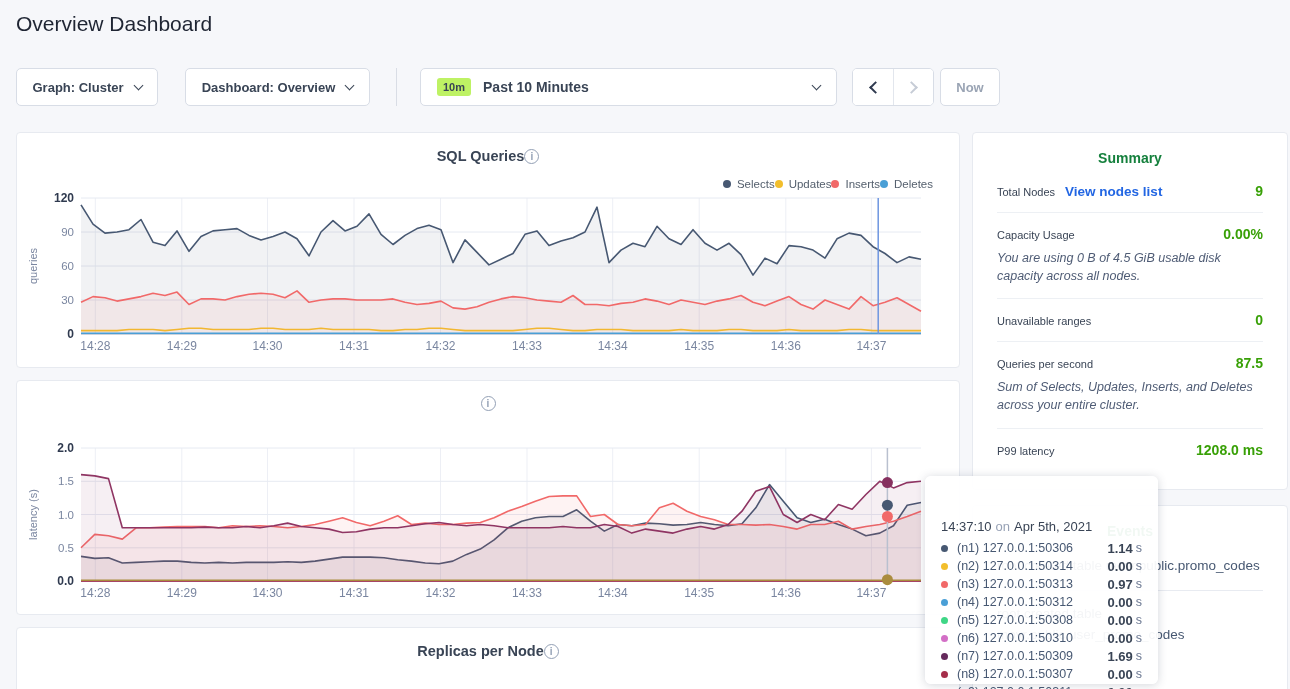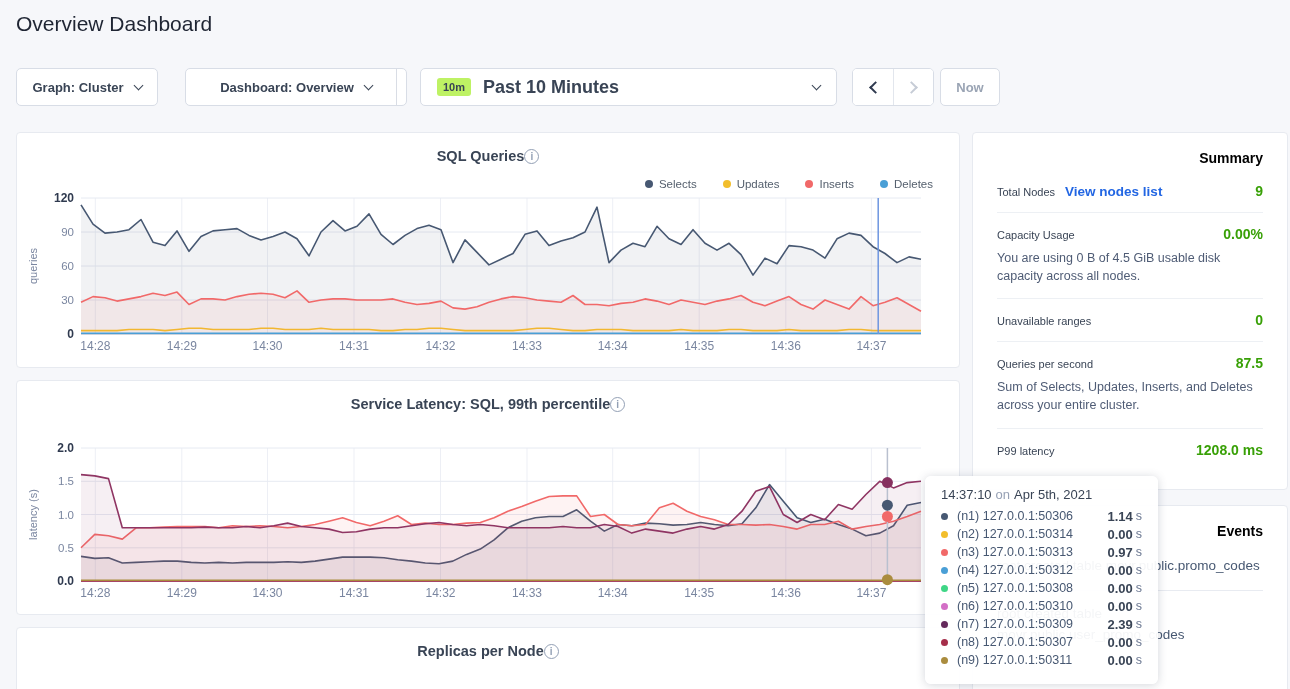--- a/index.html
+++ b/index.html
@@ -13,76 +13,76 @@
   .toolbar { position:absolute; left:0; top:68px; height:38px; width:100%; }
   .tbtn {
     position:absolute; top:0; height:38px; background:#fff; border:1px solid #d8dde6;
     border-radius:5px; display:flex; align-items:center; justify-content:center;
     font-family:inherit; font-size:13px; font-weight:bold; color:#394455; cursor:pointer; padding:0 14px;
   }
   .chev { width:7px; height:7px; border-right:1.6px solid #394455; border-bottom:1.6px solid #394455;
     transform:rotate(45deg); display:inline-block; margin-left:11px; margin-top:-4px; }
   .tdiv { position:absolute; left:396px; top:0; width:1px; height:38px; background:#d9dde5; }
   .time-badge { background:#bef264; border-radius:3px; padding:3px 6px; font-size:11px; font-weight:bold; color:#394455; margin-right:12px; }
-  .time-label { font-size:18px; }
+  .time-label { font-size:14px; }
   .arrow-group { position:absolute; left:852px; top:0; display:flex; border:1px solid #d8dde6; border-radius:5px; background:#fff; overflow:hidden; height:38px; }
   .arrow-btn { width:40px; height:36px; background:#fff; border:none; display:flex; align-items:center; justify-content:center; cursor:pointer; }
   .arrow-btn + .arrow-btn { border-left:1px solid #e2e6ed; }
   .arr { width:9px; height:9px; display:inline-block; }
   .arr-left  { border-left:2.2px solid #2f3a4f; border-bottom:2.2px solid #2f3a4f; transform:rotate(45deg); margin-left:4px; }
   .arr-right { border-left:2.2px solid #c6ccd6; border-bottom:2.2px solid #c6ccd6; transform:rotate(-135deg); margin-right:4px; }
   .now-btn { left:940px; width:60px; color:#9aa4b4; cursor:default; }
   
   .card { position:absolute; background:#fff; border:1px solid #e7eaf0; border-radius:4px; }
   .chart-card { left:16px; width:944px; }
   .chart-title { position:absolute; top:15px; left:0; right:0; display:flex; align-items:center; justify-content:center; 
     font-size:14.5px; font-weight:bold; color:#394455; }
   .info { width:15px; height:15px; border:1.2px solid #93a0b5; border-radius:50%; color:#93a0b5; font-size:10px; font-weight:bold;
     display:inline-flex; align-items:center; justify-content:center; }
-  .legend { position:absolute; top:45px; right:26px; display:flex; gap:26px; font-size:11.5px; color:#55606e; align-items:center; }
+  .legend { position:absolute; top:45px; right:26px; display:flex; font-size:11.5px; color:#55606e; align-items:center; }
   .legend-item { display:flex; align-items:center; gap:6px; }
   .dot { width:8px; height:8px; border-radius:50%; display:inline-block; background:#999; }
   .chart-svg { position:absolute; left:0; top:0; }
   text.xt { font-family:"Liberation Sans",sans-serif; font-size:12px; fill:#7a86a0; }
   text.yt { font-family:"Liberation Sans",sans-serif; font-size:11.5px; fill:#7a86a0; }
   text.yb { font-family:"Liberation Sans",sans-serif; font-size:12px; font-weight:bold; fill:#2f3a4f; }
   text.yl { font-family:"Liberation Sans",sans-serif; font-size:11px; fill:#7a86a0; }
   
   .side-card { left:972px; width:316px; padding:0 24px; }
-  .side-heading { text-align:right; font-size:14px; font-weight:bold; color:#000000; margin:17px 0 4px 0; }
+  .side-heading { text-align:center; font-size:14px; font-weight:bold; color:#15803d; margin:17px 0 4px 0; }
   .srow { padding:13px 0; }
   .srow + .srow { border-top:1px solid #edf0f4; }
   .srow-head { display:flex; align-items:baseline; }
   .slabel { font-size:11px; font-weight:normal; color:#394455; }
   .slink { font-size:13.5px; font-weight:bold; color:#2266e3; margin-left:10px; cursor:pointer; }
   .sval { margin-left:auto; font-size:14px; font-weight:bold; color:#38a006; }
-  .sdesc { font-size:12.5px; color:#4f5c75; line-height:1.45; margin-top:7px; }
+  .sdesc { font-size:12.5px; color:#4f5c75; line-height:1.45; margin-top:7px;font-style:italic; }
   .event-item { padding:13px 0; font-size:13.5px; color:#475872; line-height:1.55; }
   .event-item + .event-item { border-top:1px solid #e8ebf1; }
   
   .tooltip { position:absolute; left:925px; top:476px; width:233px; height:208px; z-index:10;
     background:rgba(255,255,255,0.94); border-radius:6px; box-shadow:0 1px 10px rgba(60,70,90,0.22); padding:11px 16px; }
-  .tt-head { font-size:13px; color:#394455; margin-bottom:5px; }
+  .tt-head { font-size:13px; color:#394455; margin-bottom:5px;margin-top:32px; }
   .tt-on { color:#97a1b5; margin:0 4px; }
   .tt-row { display:flex; align-items:center; height:18px; font-size:12.5px; color:#475872; }
   .tt-row .dot { width:7px; height:7px; margin-right:9px; flex:none; }
   .tt-val { margin-left:auto; font-weight:bold; color:#394455; font-size:13px; }
   .tt-unit { color:#6b7892; margin-left:3px; font-size:12.5px; }
 </style>
 </head>
 <body>
 
 <h1 class="page-title">Overview Dashboard</h1>
 
 <div class="toolbar">
   <button class="tbtn" style="left:16px; width:142px;">
     <span>Graph: Cluster</span>
     <span class="chev"></span>
   </button>
-  <button class="tbtn" style="left:185px; width:222px;">
+  <button class="tbtn" style="left:185px; width:185px;">
     <span>Dashboard: Overview</span>
     <span class="chev"></span>
   </button>
   <div class="tdiv"></div>
   <button class="tbtn" style="left:420px; width:417px; justify-content:flex-start; padding:0 16px;">
     <span class="time-badge">10m</span>
     <span class="time-label">Past 10 Minutes</span>
     <span class="chev" style="margin-left:auto;"></span>
   </button>
   <div class="arrow-group">
@@ -156,21 +156,20 @@
       <polyline points="64.0,197.6 76.0,197.6 88.0,197.6 100.0,197.6 112.0,196.5 124.0,196.5 136.0,196.5 148.0,197.6 160.0,196.5 172.0,195.3 184.0,195.3 196.0,196.5 208.0,196.5 220.0,196.5 232.0,196.5 244.0,195.3 256.0,195.3 268.0,196.5 280.0,196.5 292.0,196.5 304.0,195.3 316.0,196.5 328.0,196.5 340.0,196.5 352.0,196.5 364.0,197.6 376.0,197.6 388.0,196.5 400.0,196.5 412.0,195.3 424.0,195.3 436.0,196.5 448.0,197.6 460.0,197.6 472.0,197.6 484.0,197.6 496.0,197.6 508.0,196.5 520.0,195.3 532.0,195.3 544.0,196.5 556.0,197.6 568.0,197.6 580.0,196.5 592.0,196.5 604.0,196.5 616.0,197.6 628.0,197.6 640.0,197.6 652.0,197.6 664.0,196.5 676.0,197.6 688.0,197.6 700.0,197.6 712.0,196.5 724.0,196.5 736.0,197.6 748.0,197.6 760.0,197.6 772.0,196.5 784.0,197.6 796.0,197.6 808.0,197.6 820.0,197.6 832.0,196.5 844.0,196.5 856.0,197.6 868.0,197.6 880.0,197.6 892.0,197.6 904.0,197.6" fill="none" stroke="#f2be2c" stroke-width="1.6" stroke-linejoin="round"></polyline>
       <polygon points="64.0,201 64.0,169.3 76.0,163.6 88.0,164.7 100.0,168.1 112.0,165.9 124.0,163.6 136.0,160.2 148.0,162.5 160.0,159.1 172.0,171.5 184.0,165.9 196.0,165.9 208.0,167.0 220.0,163.6 232.0,161.3 244.0,160.2 256.0,161.3 268.0,164.7 280.0,157.9 292.0,169.3 304.0,167.0 316.0,165.9 328.0,165.9 340.0,167.0 352.0,167.0 364.0,167.0 376.0,165.9 388.0,169.3 400.0,171.5 412.0,170.4 424.0,168.1 436.0,174.9 448.0,176.1 460.0,173.8 472.0,169.3 484.0,165.9 496.0,163.6 508.0,164.7 520.0,167.0 532.0,168.1 544.0,169.3 556.0,162.5 568.0,171.5 580.0,171.5 592.0,172.7 604.0,170.4 616.0,169.3 628.0,165.9 640.0,168.1 652.0,171.5 664.0,167.0 676.0,169.3 688.0,171.5 700.0,168.1 712.0,165.9 724.0,162.5 736.0,169.3 748.0,172.7 760.0,168.1 772.0,163.6 784.0,171.5 796.0,176.1 808.0,167.0 820.0,171.5 832.0,176.1 844.0,163.6 856.0,172.7 868.0,169.3 880.0,164.7 892.0,171.5 904.0,178.3 904.0,201" fill="#f16969" fill-opacity="0.08"></polygon>
       <polyline points="64.0,169.3 76.0,163.6 88.0,164.7 100.0,168.1 112.0,165.9 124.0,163.6 136.0,160.2 148.0,162.5 160.0,159.1 172.0,171.5 184.0,165.9 196.0,165.9 208.0,167.0 220.0,163.6 232.0,161.3 244.0,160.2 256.0,161.3 268.0,164.7 280.0,157.9 292.0,169.3 304.0,167.0 316.0,165.9 328.0,165.9 340.0,167.0 352.0,167.0 364.0,167.0 376.0,165.9 388.0,169.3 400.0,171.5 412.0,170.4 424.0,168.1 436.0,174.9 448.0,176.1 460.0,173.8 472.0,169.3 484.0,165.9 496.0,163.6 508.0,164.7 520.0,167.0 532.0,168.1 544.0,169.3 556.0,162.5 568.0,171.5 580.0,171.5 592.0,172.7 604.0,170.4 616.0,169.3 628.0,165.9 640.0,168.1 652.0,171.5 664.0,167.0 676.0,169.3 688.0,171.5 700.0,168.1 712.0,165.9 724.0,162.5 736.0,169.3 748.0,172.7 760.0,168.1 772.0,163.6 784.0,171.5 796.0,176.1 808.0,167.0 820.0,171.5 832.0,176.1 844.0,163.6 856.0,172.7 868.0,169.3 880.0,164.7 892.0,171.5 904.0,178.3" fill="none" stroke="#f16969" stroke-width="1.6" stroke-linejoin="round"></polyline>
       <polyline points="64.0,200.3 904.0,200.3" fill="none" stroke="#4a9fd6" stroke-width="1.6" stroke-linejoin="round"></polyline>
       <line x1="861.2" y1="65" x2="861.2" y2="201" stroke="#6d95e0" stroke-width="1.5"></line>
     </svg>
 </div>
 
 <div class="card chart-card" style="top:380px; height:235px;">
   <div class="chart-title">
-    <span>Service Latency: SQL, 99th percentile</span>
     <span class="info">i</span>
   </div>
   <svg class="chart-svg" width="942" height="233">
       <line x1="78.3" y1="67" x2="78.3" y2="200" stroke="#edeff5"></line>
       <text class="xt" x="78.3" y="216" text-anchor="middle">14:28</text>
       <line x1="164.8" y1="67" x2="164.8" y2="200" stroke="#edeff5"></line>
       <text class="xt" x="164.8" y="216" text-anchor="middle">14:29</text>
       <line x1="250.5" y1="67" x2="250.5" y2="200" stroke="#edeff5"></line>
       <text class="xt" x="250.5" y="216" text-anchor="middle">14:30</text>
       <line x1="337.0" y1="67" x2="337.0" y2="200" stroke="#edeff5"></line>
@@ -304,21 +303,21 @@
   </div>
   <div class="tt-row">
     <span class="dot" style="background: rgb(211, 111, 198);"></span>
     <span>(n6) 127.0.0.1:50310</span>
     <span class="tt-val">0.00</span>
     <span class="tt-unit">s</span>
   </div>
   <div class="tt-row">
     <span class="dot" style="background: rgb(101, 42, 92);"></span>
     <span>(n7) 127.0.0.1:50309</span>
-    <span class="tt-val">2.39</span>
+    <span class="tt-val">1.69</span>
     <span class="tt-unit">s</span>
   </div>
   <div class="tt-row">
     <span class="dot" style="background: rgb(165, 46, 74);"></span>
     <span>(n8) 127.0.0.1:50307</span>
     <span class="tt-val">0.00</span>
     <span class="tt-unit">s</span>
   </div>
   <div class="tt-row">
     <span class="dot" style="background: rgb(170, 140, 62);"></span>

